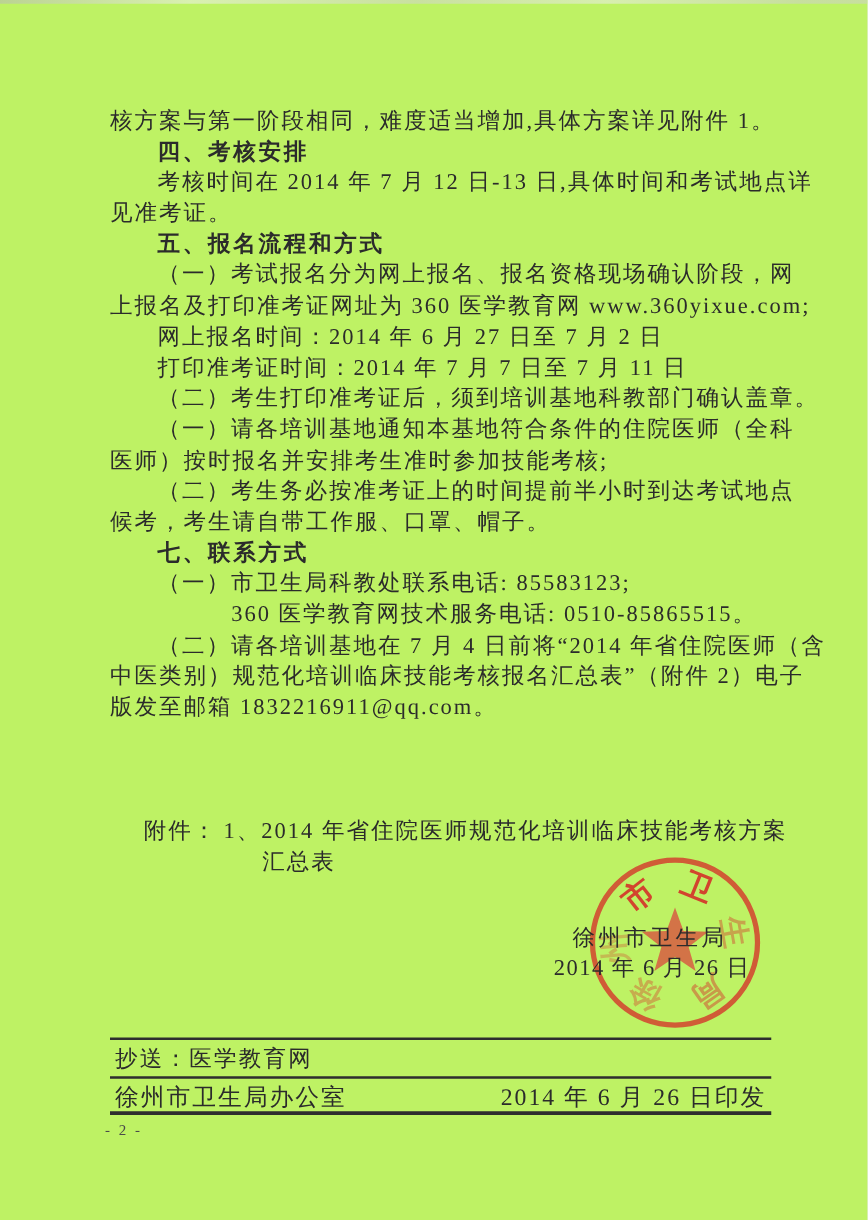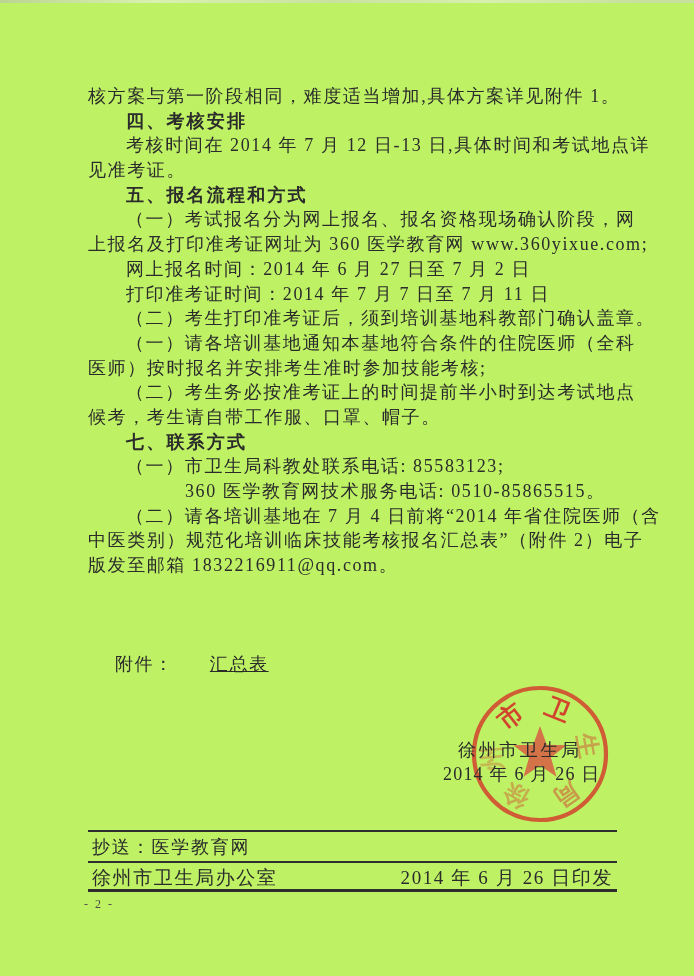--- a/index.html
+++ b/index.html
@@ -12,21 +12,21 @@
   .scan-edge{position:absolute;top:0;left:0;right:0;height:3px;
     background:linear-gradient(90deg,#b9b9b9,#efefef 22%,#d2d2d2 48%,#ececec 70%,#cfcfcf 92%);
     opacity:.55;}
   .body-lines{position:absolute;left:88px;top:84px;width:562px;}
   .line{height:24.7px;font-size:18px;letter-spacing:1.6px;white-space:nowrap;}
   .ind2{padding-left:38px;}
   .ind5{padding-left:97px;}
   .head{font-family:Liberation Serif, serif;font-weight:700;letter-spacing:2.2px;}
   .attach{position:absolute;left:115px;top:620px;display:flex;margin-top:32px;}
   .attach-label{margin-right:5px;}
-  .attach-cont{padding-left:31px;text-decoration:underline;}
+  .attach-cont{padding-left:31px;}
   .sign-org{position:absolute;left:458px;top:738px;font-size:18px;letter-spacing:2.6px;white-space:nowrap;}
   .sign-date{position:absolute;left:443px;top:762px;font-size:18px;letter-spacing:1.2px;white-space:nowrap;}
   .seal{position:absolute;left:466px;top:680px;width:148px;height:148px;}
   .seal text{font-family:"DejaVu Sans","Liberation Sans",sans-serif;}
   .rule{position:absolute;left:88px;width:529px;background:#2e2e2e;}
   .rule1{top:830px;height:2px;}
   .rule2{top:861px;height:2px;}
   .rule3{top:889px;height:2.5px;}
   .cc{position:absolute;left:92px;top:835px;font-size:18px;letter-spacing:1.8px;white-space:nowrap;}
   .office-row{position:absolute;left:92px;top:865px;width:521px;display:flex;justify-content:space-between;font-size:19px;letter-spacing:1.6px;white-space:nowrap;}
@@ -57,20 +57,21 @@
     <div class="line ind2">（一）市卫生局科教处联系电话: 85583123;</div>
     <div class="line ind5">360 医学教育网技术服务电话: 0510-85865515。</div>
     <div class="line ind2">（二）请各培训基地在 7 月 4 日前将“2014 年省住院医师（含</div>
     <div class="line ind0">中医类别）规范化培训临床技能考核报名汇总表”（附件 2）电子</div>
     <div class="line ind0">版发至邮箱 1832216911@qq.com。</div>
   </div>
 
   <div class="attach">
     <div class="line attach-label">附件：</div>
     <div class="attach-items">
+      <div class="line">1、2014 年省住院医师规范化培训临床技能考核方案</div>
       <div class="line attach-cont">汇总表</div>
     </div>
   </div>
 
   <svg class="seal" viewBox="0 0 148 148" xmlns="http://www.w3.org/2000/svg">
     <circle cx="74" cy="74" r="66" fill="none" stroke="#d43b2c" stroke-width="4.2" opacity="0.82"></circle>
     <polygon fill="#d8503f" opacity="0.78" points="74,46 80.8,64.7 100.6,65.3 84.9,77.6 90.5,96.7 74,85.5 57.5,96.7 63.1,77.6 47.4,65.3 67.2,64.7"></polygon>
     <g font-size="25" font-weight="bold" fill="#d43b2c" text-anchor="middle">
       <text transform="translate(50,115.6) rotate(-150)" dominant-baseline="central" opacity="0.38">徐</text>
       <text transform="translate(26.2,78.2) rotate(-95)" dominant-baseline="central" opacity="0.30">州</text>

